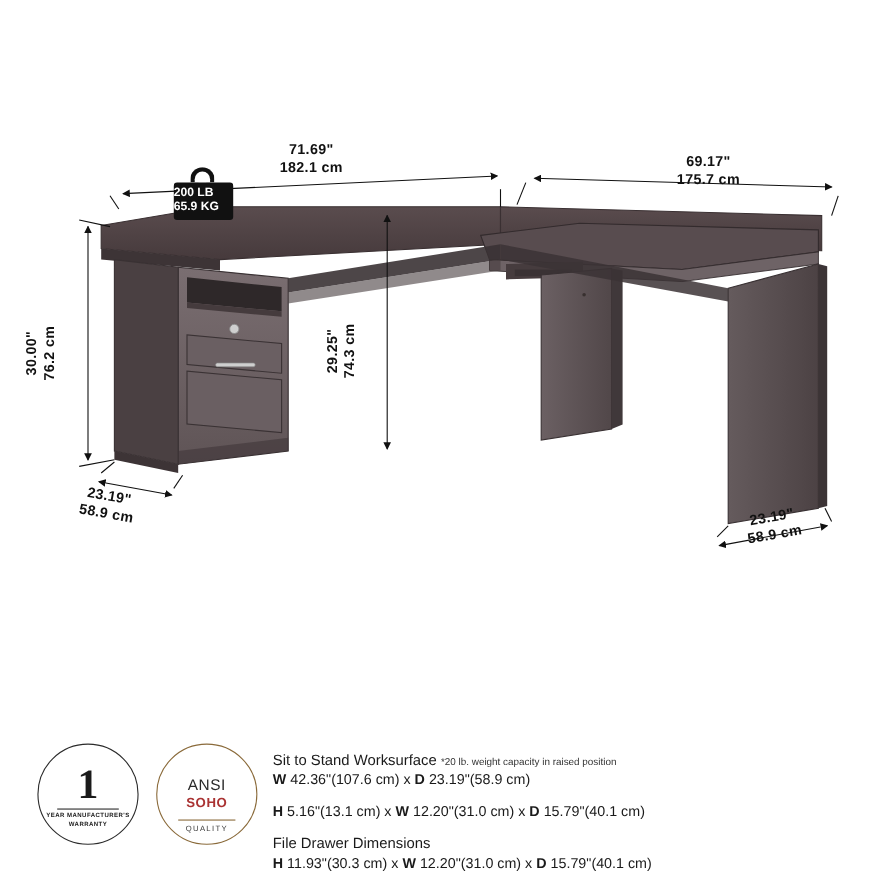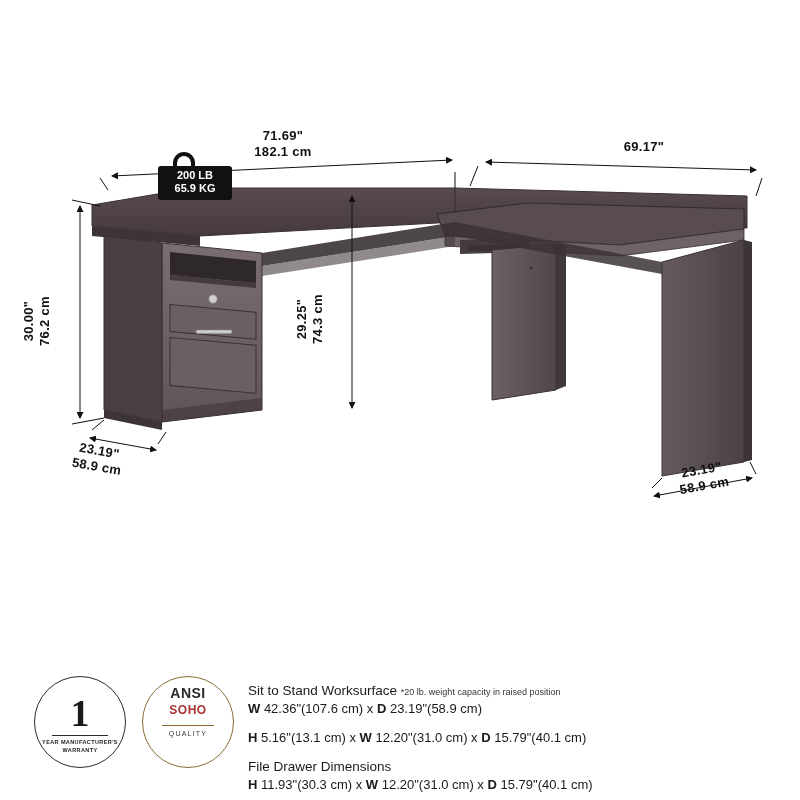--- a/index.html
+++ b/index.html
@@ -35,30 +35,30 @@
     letter-spacing: 0.3px;
     color: #111;
     text-align: center;
     white-space: nowrap;
   }
   .dimlabel.rot {
     transform-origin: 50% 50%;
   }
   .weight-badge {
     position: absolute;
-    width: 74px;
+    width: 54px;
     height: 34px;
     background: #111111;
     border-radius: 3px;
     color: #ffffff;
     font-family: "Liberation Sans", sans-serif;
     font-weight: bold;
     font-size: 11px;
     line-height: 13px;
-    text-align: center;
+    text-align: left;
     padding-top: 3px;
     box-sizing: border-box;
   }
   .weight-handle {
     position: absolute;
     width: 22px;
     height: 14px;
     border: 4px solid #111111;
     border-bottom: none;
     border-radius: 11px 11px 0 0;
@@ -132,23 +132,23 @@
     position: absolute;
     left: 108px; top: 0;
     width: 92px; height: 92px;
     border-radius: 50%;
     border: 1.5px solid #8a6a3a;
     box-sizing: border-box;
     text-align: center;
   }
   .ansi .a1 {
     font-size: 14px;
-    font-weight: bold;
+    font-weight: normal;
     color: #2a2a2a;
-    margin-top: 8px;
+    margin-top: 28px;
     letter-spacing: 0.5px;
   }
   .ansi .a2 {
     font-size: 12px;
     font-weight: bold;
     color: #a33;
     letter-spacing: 0.5px;
     line-height: 19px;
   }
   .ansi .rule {
@@ -277,20 +277,21 @@
     <div>65.9 KG</div>
   </div>
 
   <div class="dimlabel" style="left:203px; top:128px; width:160px;">
     <div>71.69"</div>
     <div>182.1 cm</div>
   </div>
 
   <div class="dimlabel" style="left:564px; top:139px; width:160px;">
     <div>69.17"</div>
+    <div>175.7 cm</div>
   </div>
 
   <div class="dimlabel rot" style="left:-23px; top:305px; width:120px; transform:rotate(-90deg);">
     <div>30.00"</div>
     <div>76.2 cm</div>
   </div>
 
   <div class="dimlabel rot" style="left:250px; top:303px; width:120px; transform:rotate(-90deg);">
     <div>29.25"</div>
     <div>74.3 cm</div>

